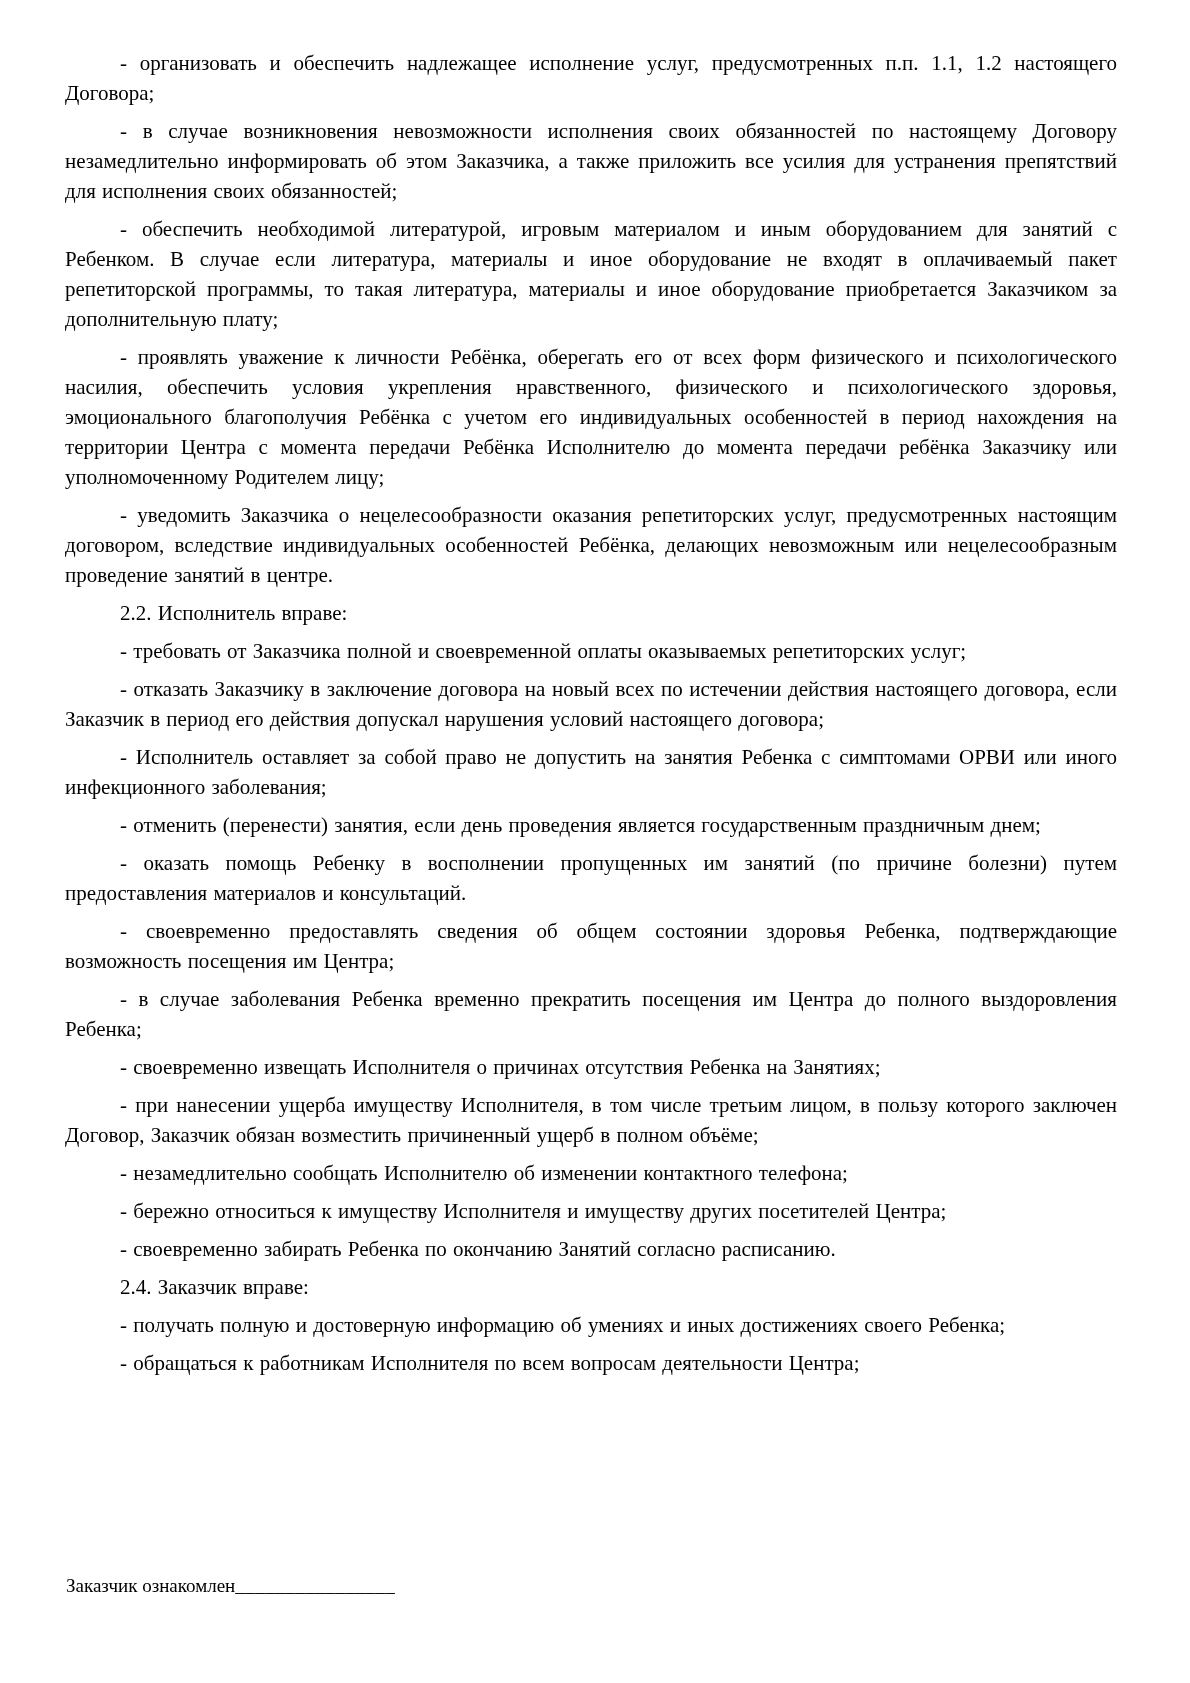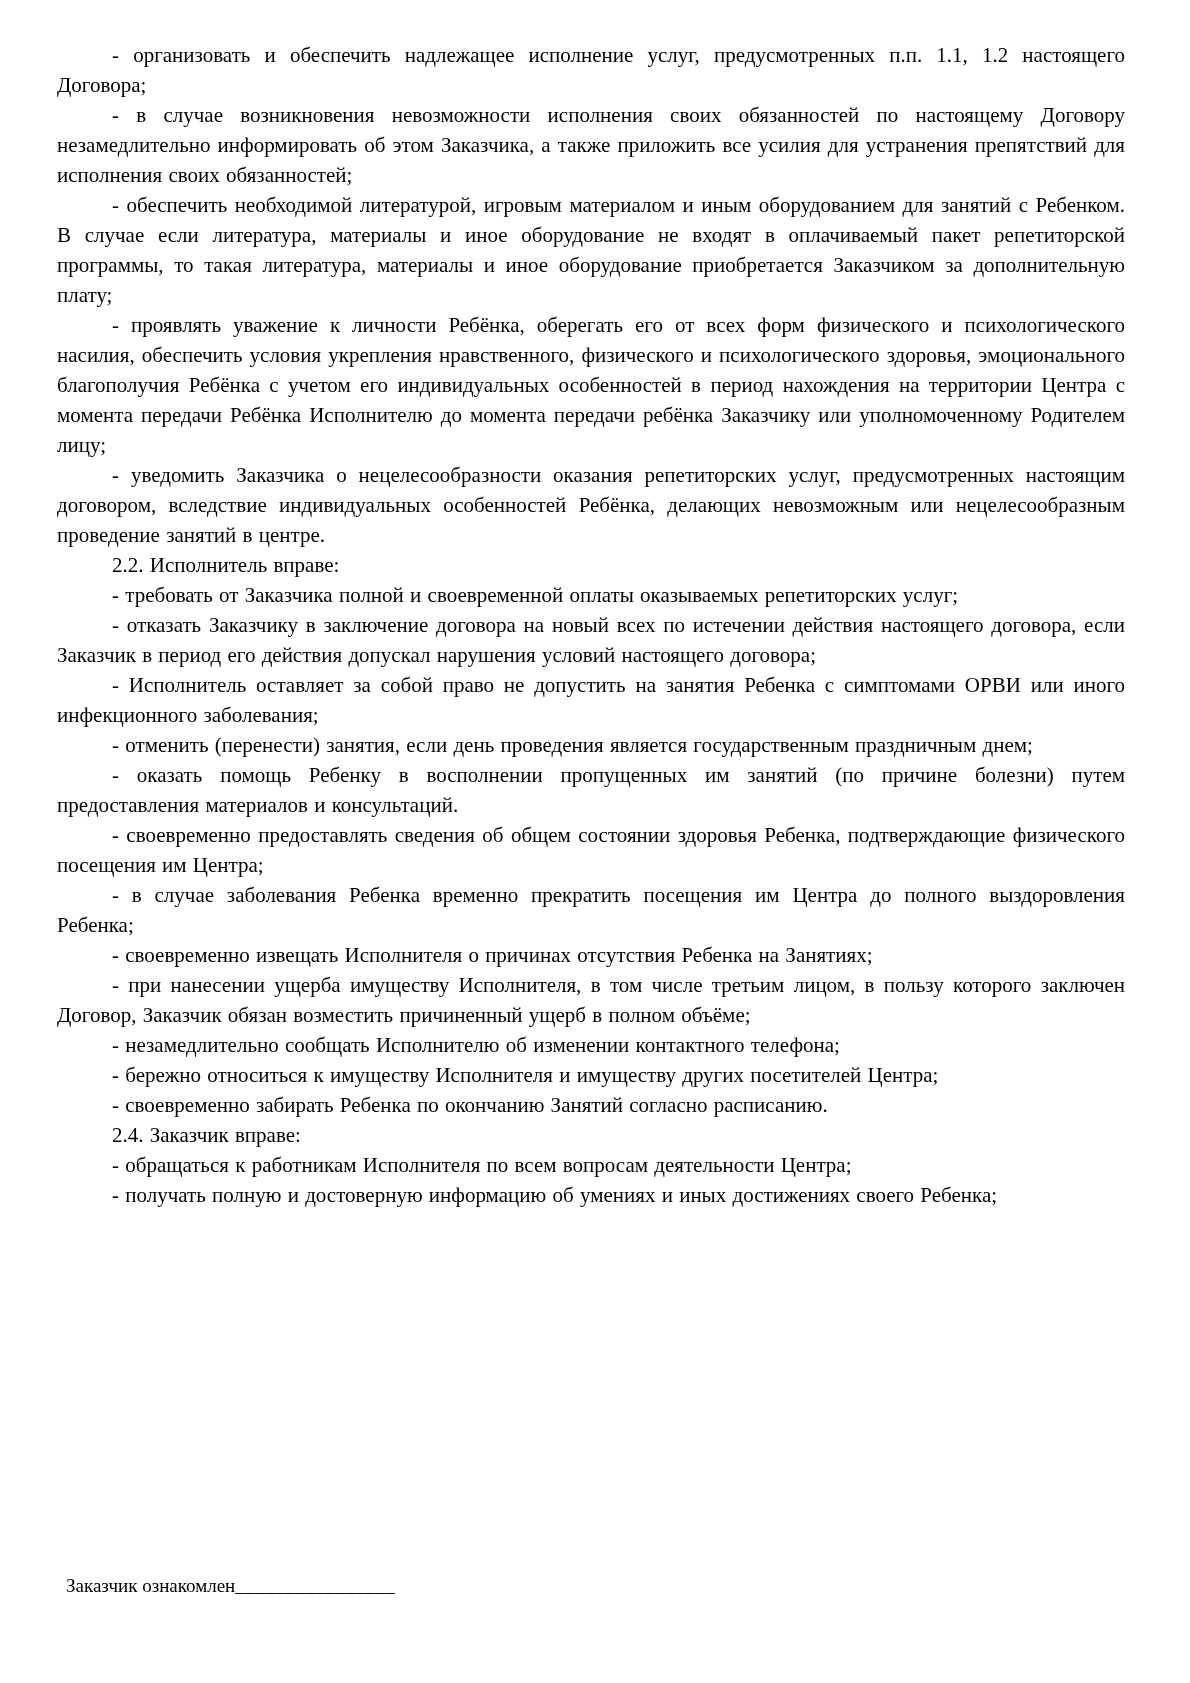--- a/index.html
+++ b/index.html
@@ -16,21 +16,21 @@
     font-family: "Liberation Serif", "DejaVu Serif", serif;
     color: #000000;
   }
   .content {
     position: absolute;
     top: 40px;
     left: 57px;
     width: 1068px;
   }
   .content p {
-    margin: 0;
+    margin: 8px;
     padding: 0;
     text-indent: 55px;
     text-align: justify;
     font-size: 21px;
     line-height: 30px;
     word-spacing: 1px;
   }
   .signature {
     position: absolute;
     top: 1572px;
@@ -53,25 +53,25 @@
       <p>- в случае возникновения невозможности исполнения своих обязанностей по настоящему Договору незамедлительно информировать об этом Заказчика, а также приложить все усилия для устранения препятствий для исполнения своих обязанностей;</p>
       <p>- обеспечить необходимой литературой, игровым материалом и иным оборудованием для занятий с Ребенком. В случае если литература, материалы и иное оборудование не входят в оплачиваемый пакет репетиторской программы, то такая литература, материалы и иное оборудование приобретается Заказчиком за дополнительную плату;</p>
       <p>- проявлять уважение к личности Ребёнка, оберегать его от всех форм физического и психологического насилия, обеспечить условия укрепления нравственного, физического и психологического здоровья, эмоционального благополучия Ребёнка с учетом его индивидуальных особенностей в период нахождения на территории Центра с момента передачи Ребёнка Исполнителю до момента передачи ребёнка Заказчику или уполномоченному Родителем лицу;</p>
       <p>- уведомить Заказчика о нецелесообразности оказания репетиторских услуг, предусмотренных настоящим договором, вследствие индивидуальных особенностей Ребёнка, делающих невозможным или нецелесообразным проведение занятий в центре.</p>
       <p>2.2. Исполнитель вправе:</p>
       <p>- требовать от Заказчика полной и своевременной оплаты оказываемых репетиторских услуг;</p>
       <p>- отказать Заказчику в заключение договора на новый всех по истечении действия настоящего договора, если Заказчик в период его действия допускал нарушения условий настоящего договора;</p>
       <p>- Исполнитель оставляет за собой право не допустить на занятия Ребенка с симптомами ОРВИ или иного инфекционного заболевания;</p>
       <p>- отменить (перенести) занятия, если день проведения является государственным праздничным днем;</p>
       <p>- оказать помощь Ребенку в восполнении пропущенных им занятий (по причине болезни)  путем предоставления материалов и консультаций.</p>
-      <p>- своевременно предоставлять сведения об общем состоянии здоровья Ребенка, подтверждающие физического посещения им Центра;</p>
+      <p>- своевременно предоставлять сведения об общем состоянии здоровья Ребенка, подтверждающие возможность посещения им Центра;</p>
       <p>- в случае заболевания Ребенка временно прекратить посещения им Центра до полного выздоровления Ребенка;</p>
       <p>- своевременно извещать Исполнителя о причинах отсутствия Ребенка на Занятиях;</p>
       <p>- при нанесении ущерба имуществу Исполнителя, в том числе третьим лицом, в пользу которого заключен Договор, Заказчик обязан возместить причиненный ущерб в полном объёме;</p>
       <p>- незамедлительно сообщать Исполнителю об изменении контактного телефона;</p>
       <p>- бережно относиться к имуществу Исполнителя и имуществу других посетителей Центра;</p>
       <p>- своевременно забирать Ребенка по окончанию Занятий согласно расписанию.</p>
       <p>2.4. Заказчик вправе:</p>
+      <p>- получать полную и достоверную информацию об умениях и иных достижениях своего Ребенка;</p>
       <p>- обращаться к работникам Исполнителя по всем вопросам деятельности Центра;</p>
-      <p>- получать полную и достоверную информацию об умениях и иных достижениях своего Ребенка;</p>
     </div>
   <div class="signature"><span>Заказчик ознакомлен</span><span class="sig-line">________________</span></div>
 </div>
 
 </body></html>

